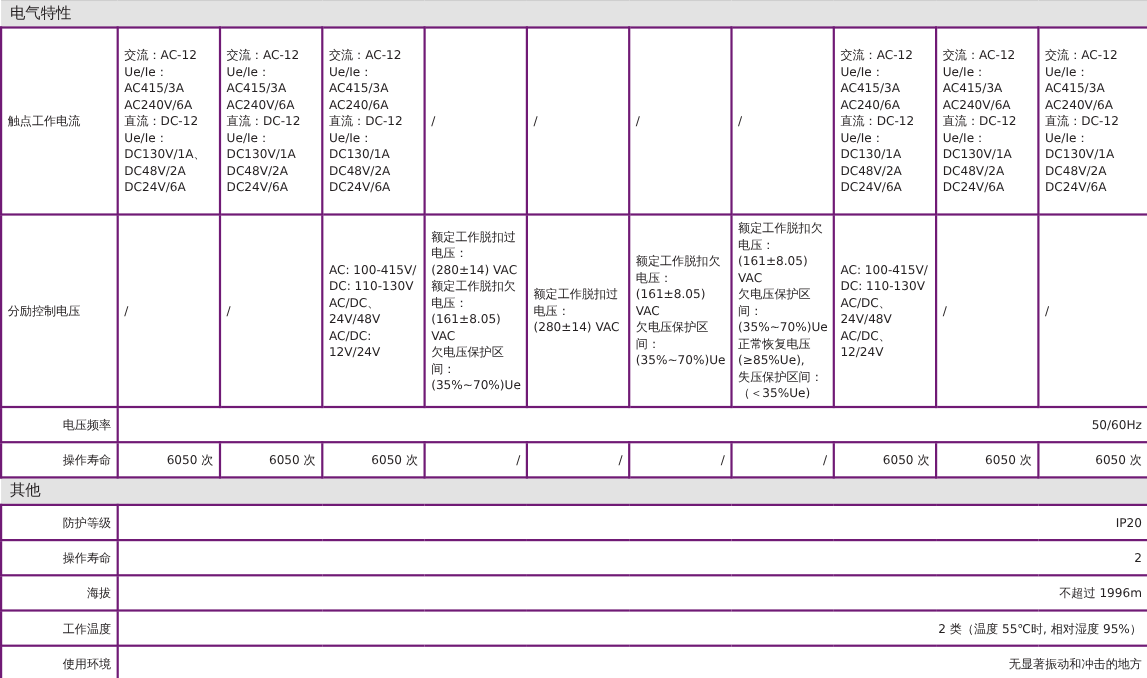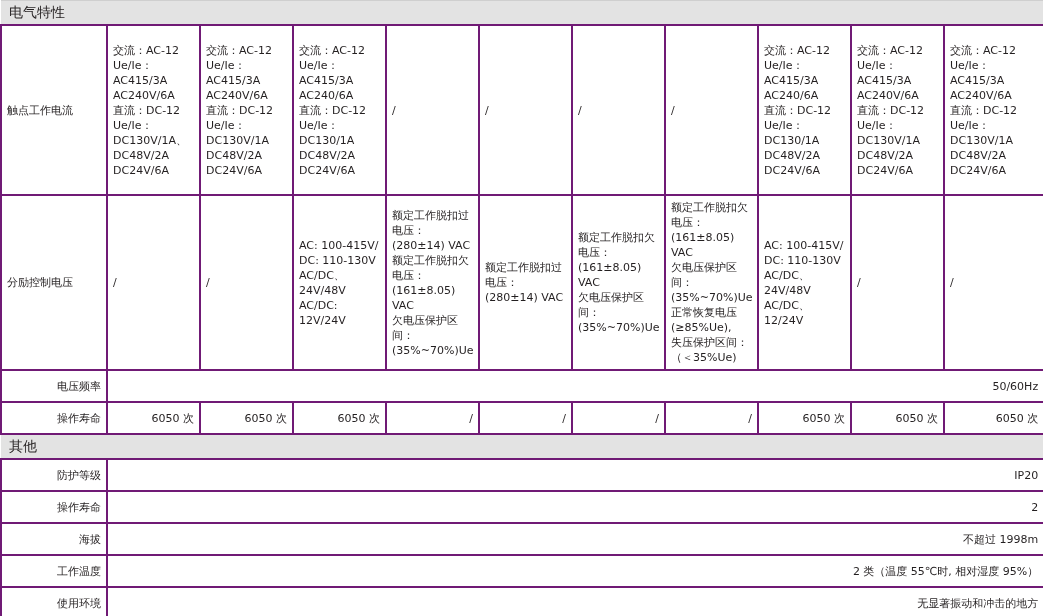--- a/index.html
+++ b/index.html
@@ -215,21 +215,21 @@
     </tr>
 
     <tr class="norm">
       <td class="label">操作寿命</td>
       <td class="single" colspan="10">2</td>
     </tr>
 
 
     <tr class="norm">
       <td class="label">海拔</td>
-      <td class="single" colspan="10">不超过 1998m</td>
+      <td class="single" colspan="10">不超过 1996m</td>
     </tr>
 
     <tr class="norm">
       <td class="label">工作温度</td>
       <td class="single" colspan="10">2 类（温度 55℃时, 相对湿度 95%）</td>
     </tr>
 
     <tr class="norm">
       <td class="label">使用环境</td>
       <td class="single" colspan="10">无显著振动和冲击的地方</td>

